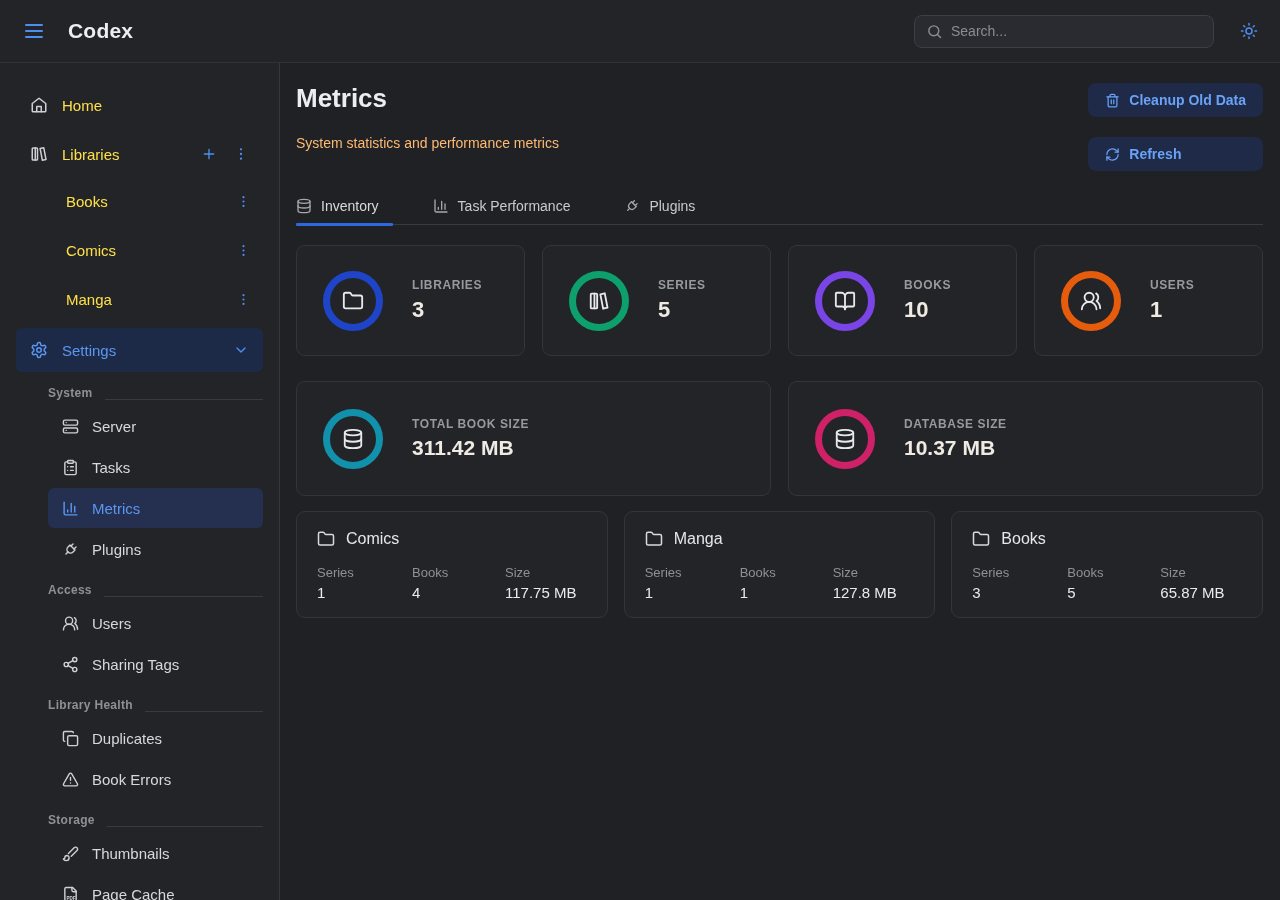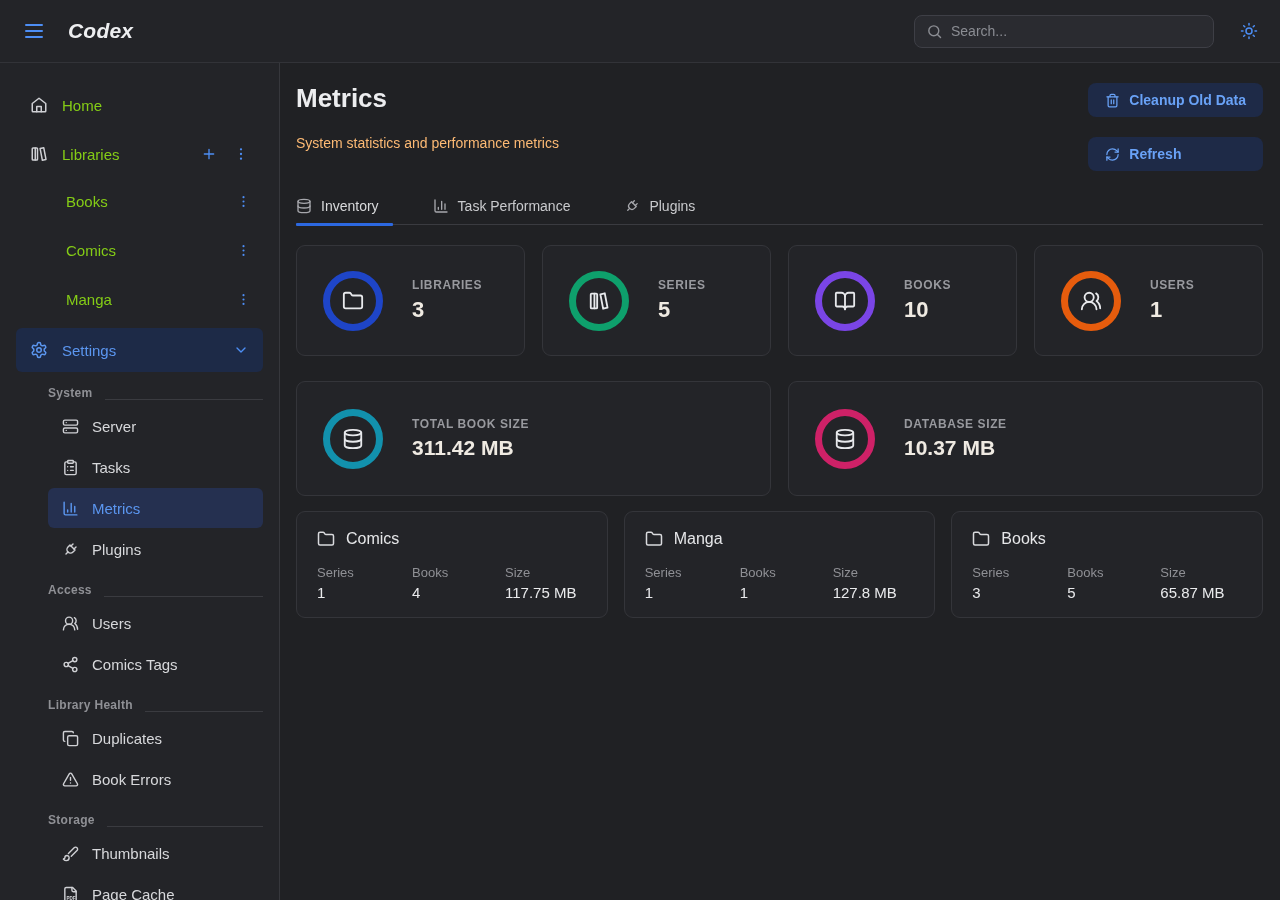--- a/index.html
+++ b/index.html
@@ -11,42 +11,42 @@
   }
   svg { display:block; }
   .ic { flex:none; }
 
   
   .topbar {
     height:63px; background:#232428; border-bottom:1px solid #323338;
     display:flex; align-items:center; padding:0 22px;
   }
   .hamburger { background:none; border:none; color:#4d8ef5; cursor:pointer; margin-right:22px; }
-  .brand { font-size:21px; font-weight:bold; color:#edeef0; letter-spacing:.2px;font-style:italic; }
+  .brand { font-size:21px; font-weight:bold; color:#edeef0; letter-spacing:.2px; }
   .topbar-spacer { flex:1; }
   .searchbox {
     width:300px; height:33px; background:#2a2b30; border:1px solid #3e3f46;
     border-radius:8px; display:flex; align-items:center; padding:0 11px; gap:8px; color:#8b8d93;
   }
   .searchbox input {
     background:transparent; border:none; outline:none; color:#ef4444;
     font-size:14px; width:100%; font-family:"Liberation Sans", sans-serif;
   }
   .searchbox input::placeholder { color:#8b8d93; }
   .theme-btn { background:none; border:none; color:#4d8ef5; cursor:pointer; margin-left:26px; }
 
   
   .shell { display:flex; height:837px; }
   .sidebar {
     width:280px; flex:none; background:#232428; border-right:1px solid #36373c;
     padding:20px 16px 0 16px; overflow:hidden;
   }
   .nav-item {
     display:flex; align-items:center; height:44px; padding:0 14px;
-    border-radius:6px; font-size:15px; color:#84cc16; margin-bottom:5px; cursor:pointer;
+    border-radius:6px; font-size:15px; color:#fde047; margin-bottom:5px; cursor:pointer;
   }
   .nav-item .nav-ic { color:#cfd0d4; margin-right:14px; }
   .nav-item .trail { margin-left:auto; display:flex; align-items:center; gap:16px; color:#4d8ef5; }
   .nav-item.child { height:40px; margin:0 0 9px 32px; padding:0 12px 0 18px; }
   .nav-item.settings-active { background:#1d2a47; color:#5b96f0; }
   .nav-item.settings-active .nav-ic { color:#5b96f0; }
   .section-header {
     display:flex; align-items:flex-end; gap:12px; margin:14px 0 6px 32px;
     color:#8f9095; font-size:12px; font-weight:bold; letter-spacing:.3px;
   }
@@ -291,21 +291,21 @@
     </div>
     <div class="nav-sub">
       <span class="ic nav-ic">
           <svg width="17" height="17" viewBox="0 0 24 24" fill="none" stroke="currentColor" stroke-width="2" stroke-linecap="round" stroke-linejoin="round">
             <circle cx="18" cy="5" r="3"></circle>
             <circle cx="6" cy="12" r="3"></circle>
             <circle cx="18" cy="19" r="3"></circle>
             <path d="m8.6 13.5 6.8 4M15.4 6.5l-6.8 4"></path>
           </svg>
         </span>
-      <span>Comics Tags</span>
+      <span>Sharing Tags</span>
     </div>
 
     <div class="section-header">
       <span>Library Health</span>
         <span class="line"></span>
     </div>
     <div class="nav-sub">
       <span class="ic nav-ic">
           <svg width="17" height="17" viewBox="0 0 24 24" fill="none" stroke="currentColor" stroke-width="2" stroke-linecap="round" stroke-linejoin="round">
             <rect x="8" y="8" width="14" height="14" rx="2"></rect>

